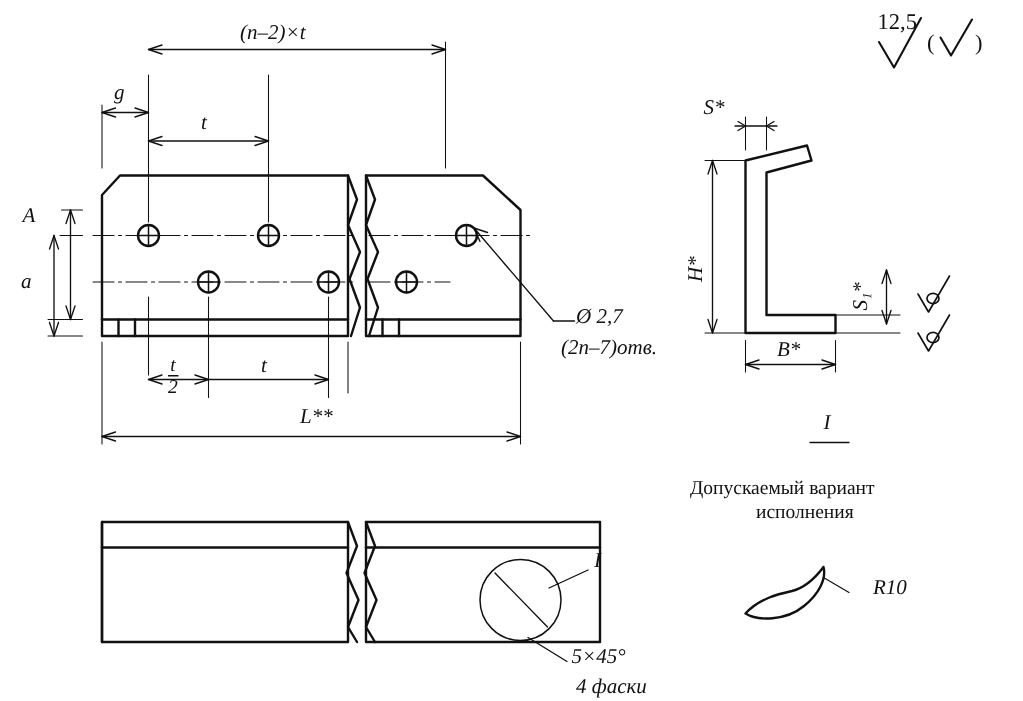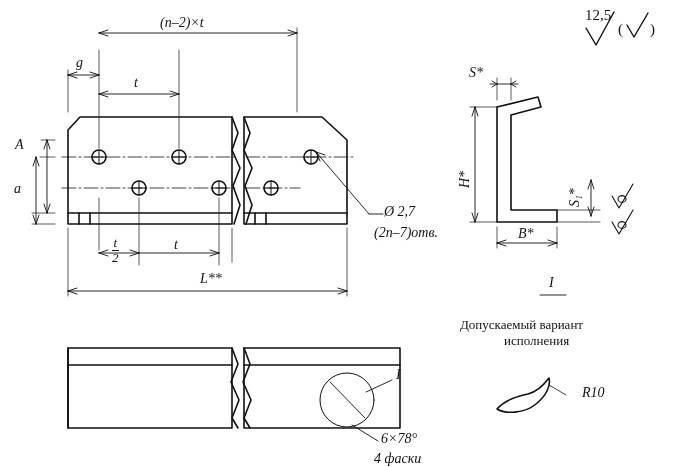--- a/index.html
+++ b/index.html
@@ -265,16 +265,16 @@
 
   <div class="lbl sz14 it" style="left:549px; top:276px;">I</div>
 
   <div class="lbl sz13" style="left:460px; top:318px;">Допускаемый вариант</div>
   <div class="lbl sz13" style="left:504px; top:334px;">исполнения</div>
 
   <div class="lbl sz14 it" style="left:570px; top:386px;margin-left:12px;">R10</div>
 
   <div class="lbl sz14 it" style="left:396px; top:368px;">I</div>
 
-  <div class="lbl sz14 it" style="left:381px; top:432px;">6×78°</div>
-  <div class="lbl sz14 it" style="left:374px; top:452px;font-family:Liberation Serif, serif;">4 фаски</div>
+  <div class="lbl sz14 it" style="left:381px; top:432px;">5×45°</div>
+  <div class="lbl sz14 it" style="left:384px; top:452px;font-family:Liberation Serif, serif;">4 фаски</div>
 
 </div>
 
 </body></html>

